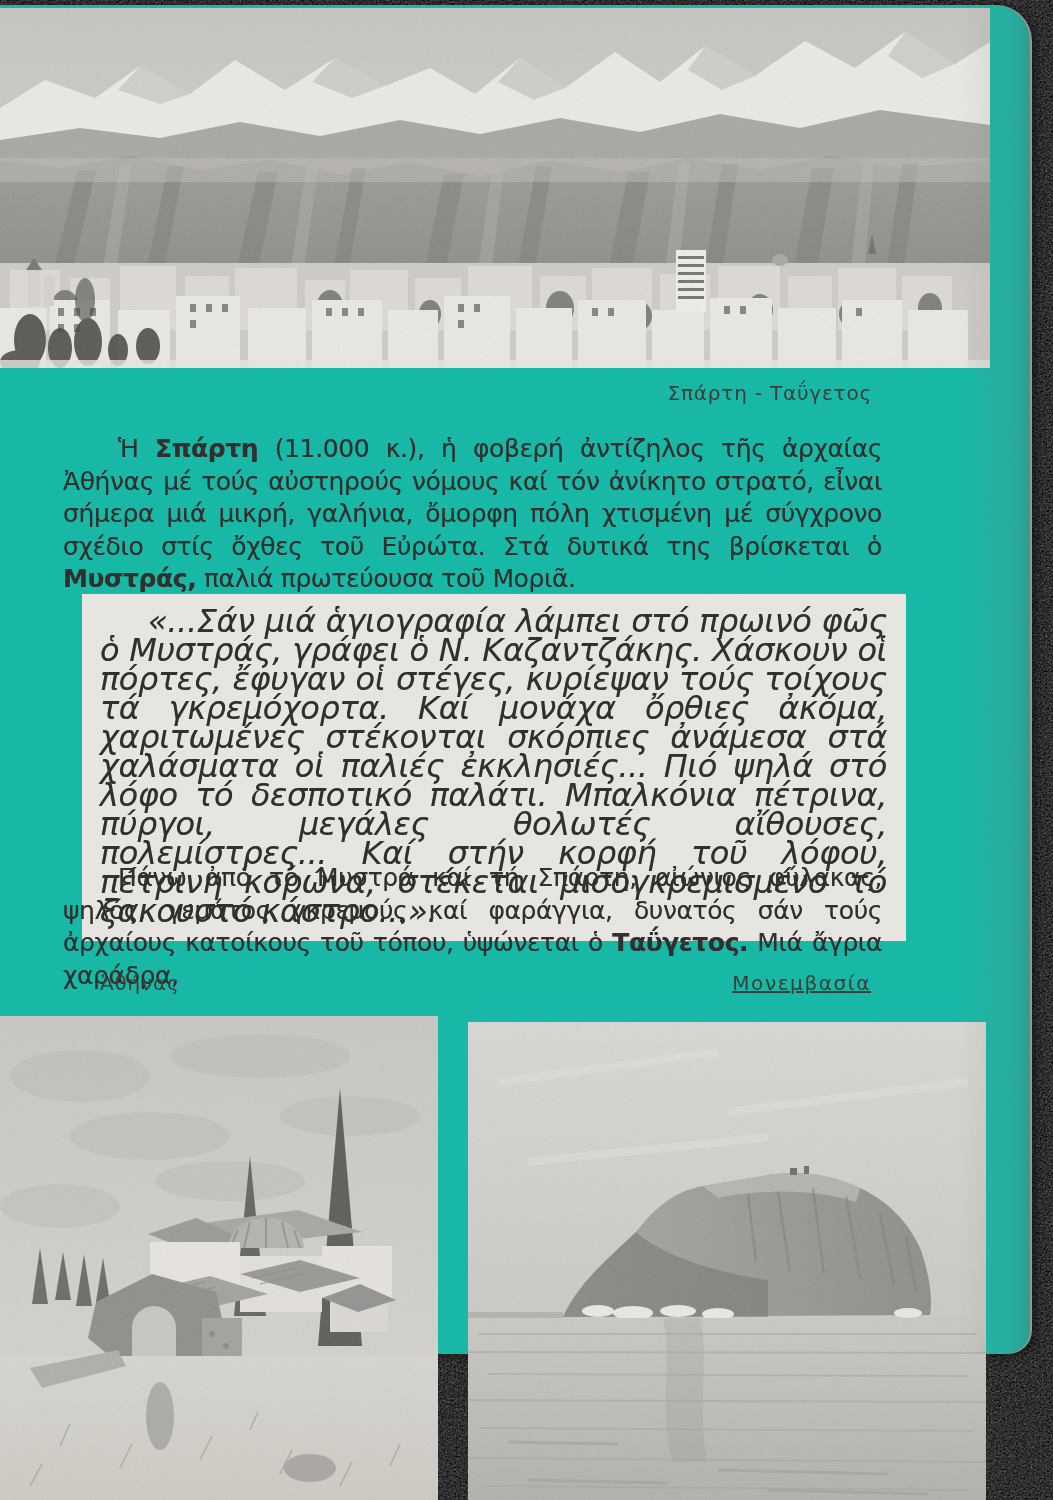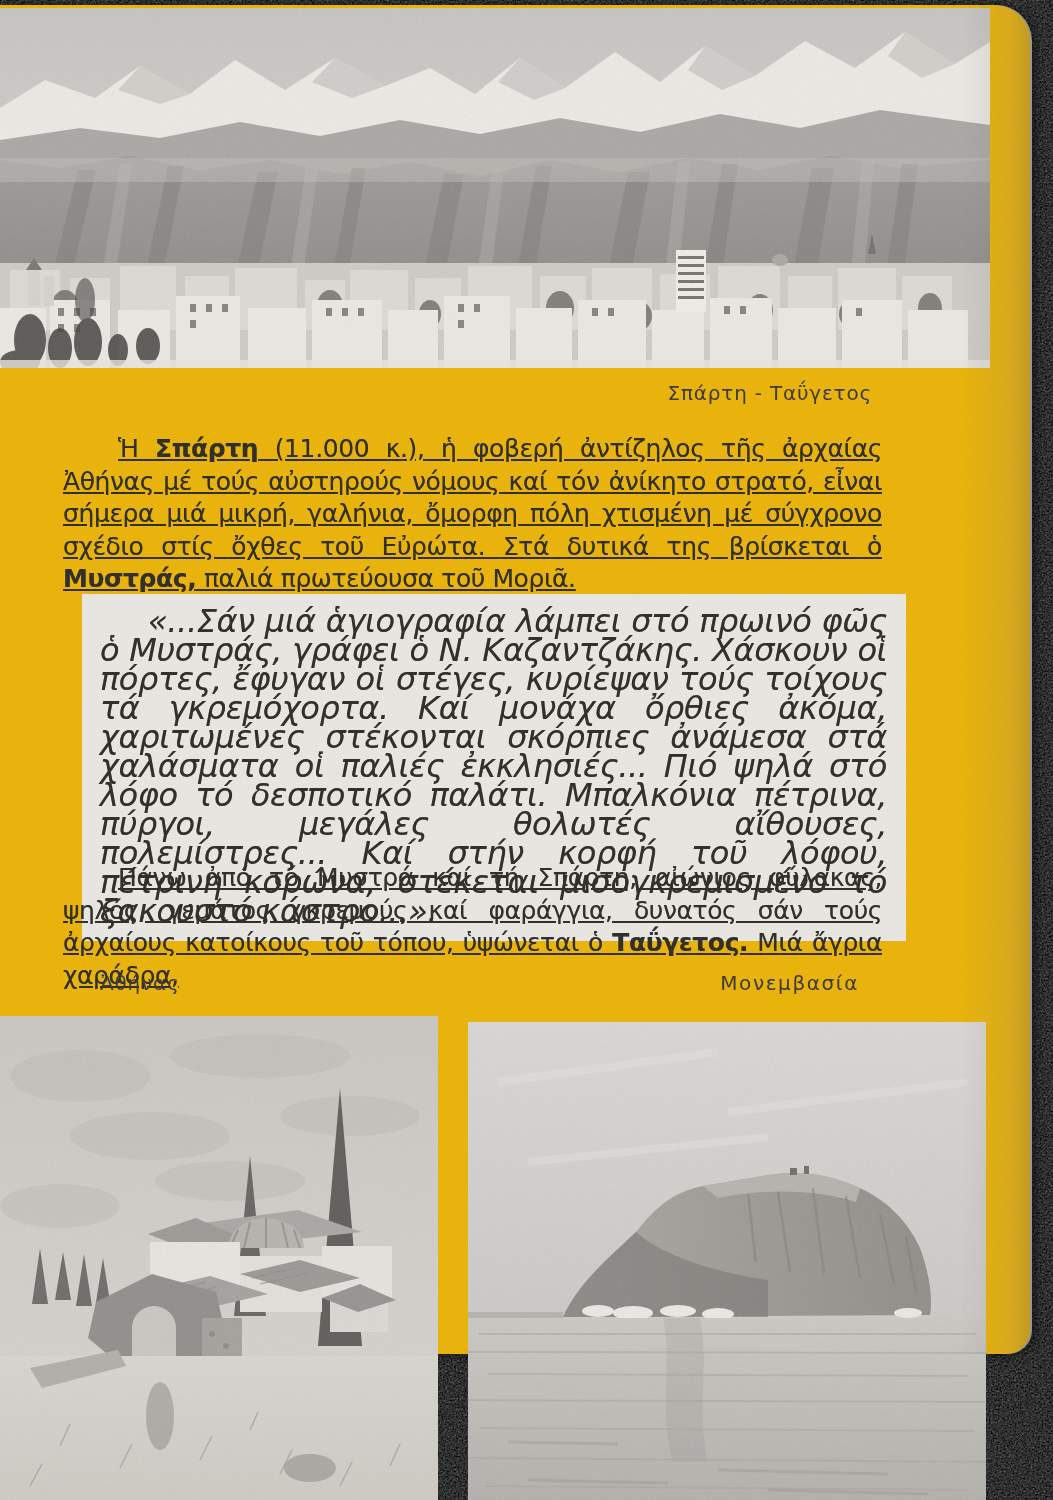--- a/index.html
+++ b/index.html
@@ -4,21 +4,21 @@
 <style>
   html,body{margin:0;padding:0;}
   body{
     width:1053px;height:1500px;position:relative;overflow:hidden;
     background:#0b0b0b;
     font-family:"DejaVu Sans",sans-serif;
   }
   .scan-noise{position:absolute;left:0;top:0;z-index:0;}
   .page{
     position:absolute;left:0;top:5px;width:1030px;height:1349px;z-index:1;
-    background:#eab308;
+    background:#14b8a6;
     border-top-right-radius:36px;border-bottom-right-radius:24px;
     box-shadow:2px 0 0 #97958f, 6px 2px 10px rgba(0,0,0,.55);
   }
   .gutter-shade{
     position:absolute;right:0;top:0;width:70px;height:100%;
     background:linear-gradient(to right,rgba(120,118,112,0) 0%,rgba(120,118,112,.16) 70%,rgba(90,88,84,.28) 100%);
     border-top-right-radius:36px;border-bottom-right-radius:24px;
     pointer-events:none;
   }
   .photo{position:absolute;overflow:hidden;}
@@ -26,28 +26,27 @@
   .photo-top{left:0;top:3px;width:990px;height:360px;}
   .photo-mystras{left:0;top:1011px;width:438px;height:484px;}
   .photo-monemvasia{left:468px;top:1017px;width:518px;height:478px;}
 
   .caption{
     position:absolute;color:#3a3835;font-size:20px;line-height:26px;
     letter-spacing:.8px;
   }
   .caption-top{left:472px;top:375px;width:400px;text-align:right;}
   .caption-mystras{left:100px;top:965px;}
-  .caption-monemvasia{left:559px;top:965px;width:300px;text-align:right;letter-spacing:1.6px;}
+  .caption-monemvasia{left:571px;top:965px;width:300px;text-align:right;letter-spacing:1.6px;text-decoration:underline;}
 
   .body-text{
     position:absolute;left:63px;width:819px;margin:0;
     color:#2e2c29;font-size:25px;line-height:32.5px;
     text-align:justify;text-indent:55px;letter-spacing:-.4px;
     text-shadow:0 0 .4px rgba(46,44,41,.55);
-    text-decoration:underline;
   }
   .p1{top:428px;}
   .p2{top:857px;}
   .body-text b{font-weight:700;}
 
   .quote{
     position:absolute;left:82px;top:589px;width:787px;margin:0;
     background:#e8e6e1;
     padding:13px 19px 15px 18px;
     color:#2e2c29;font-size:32px;line-height:29px;font-style:italic;

